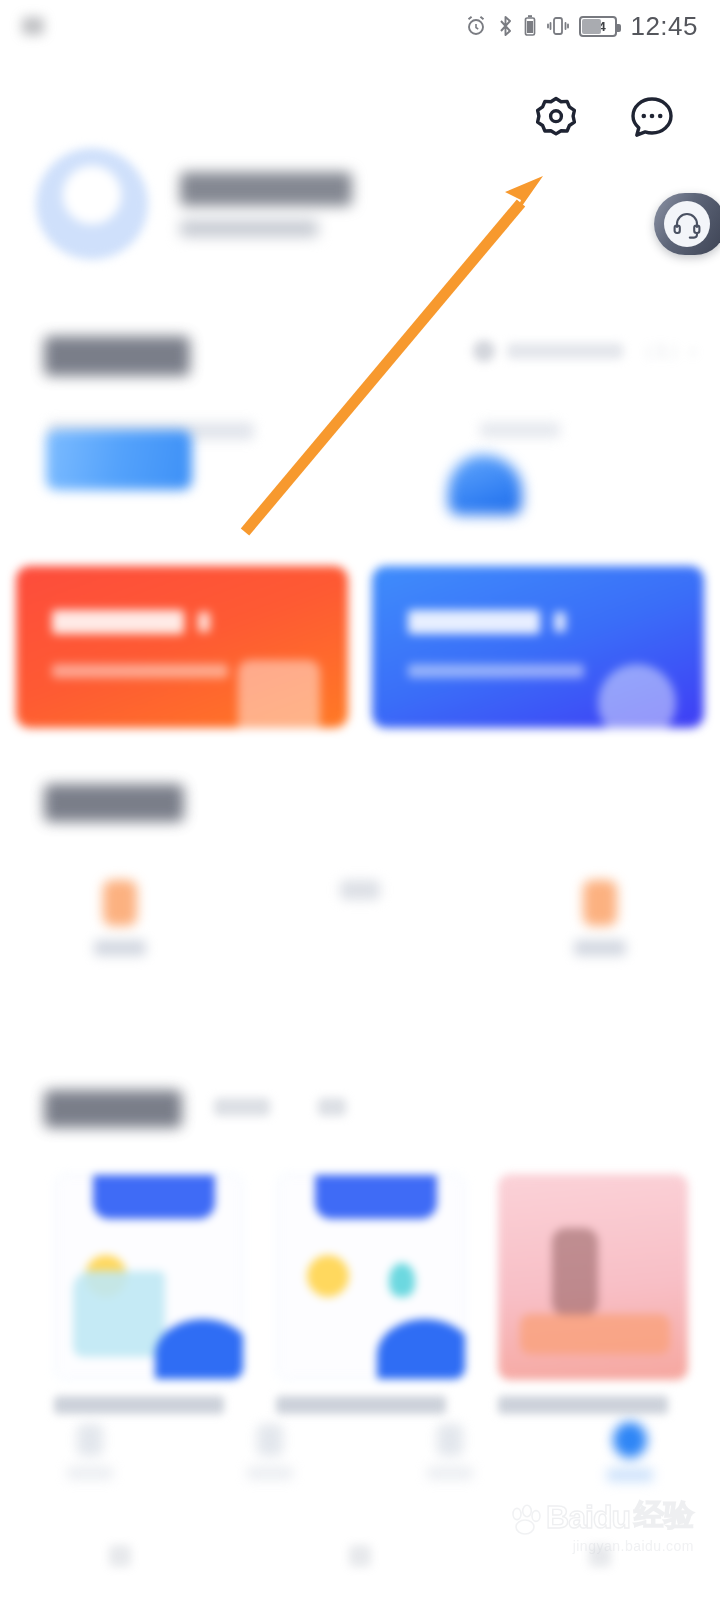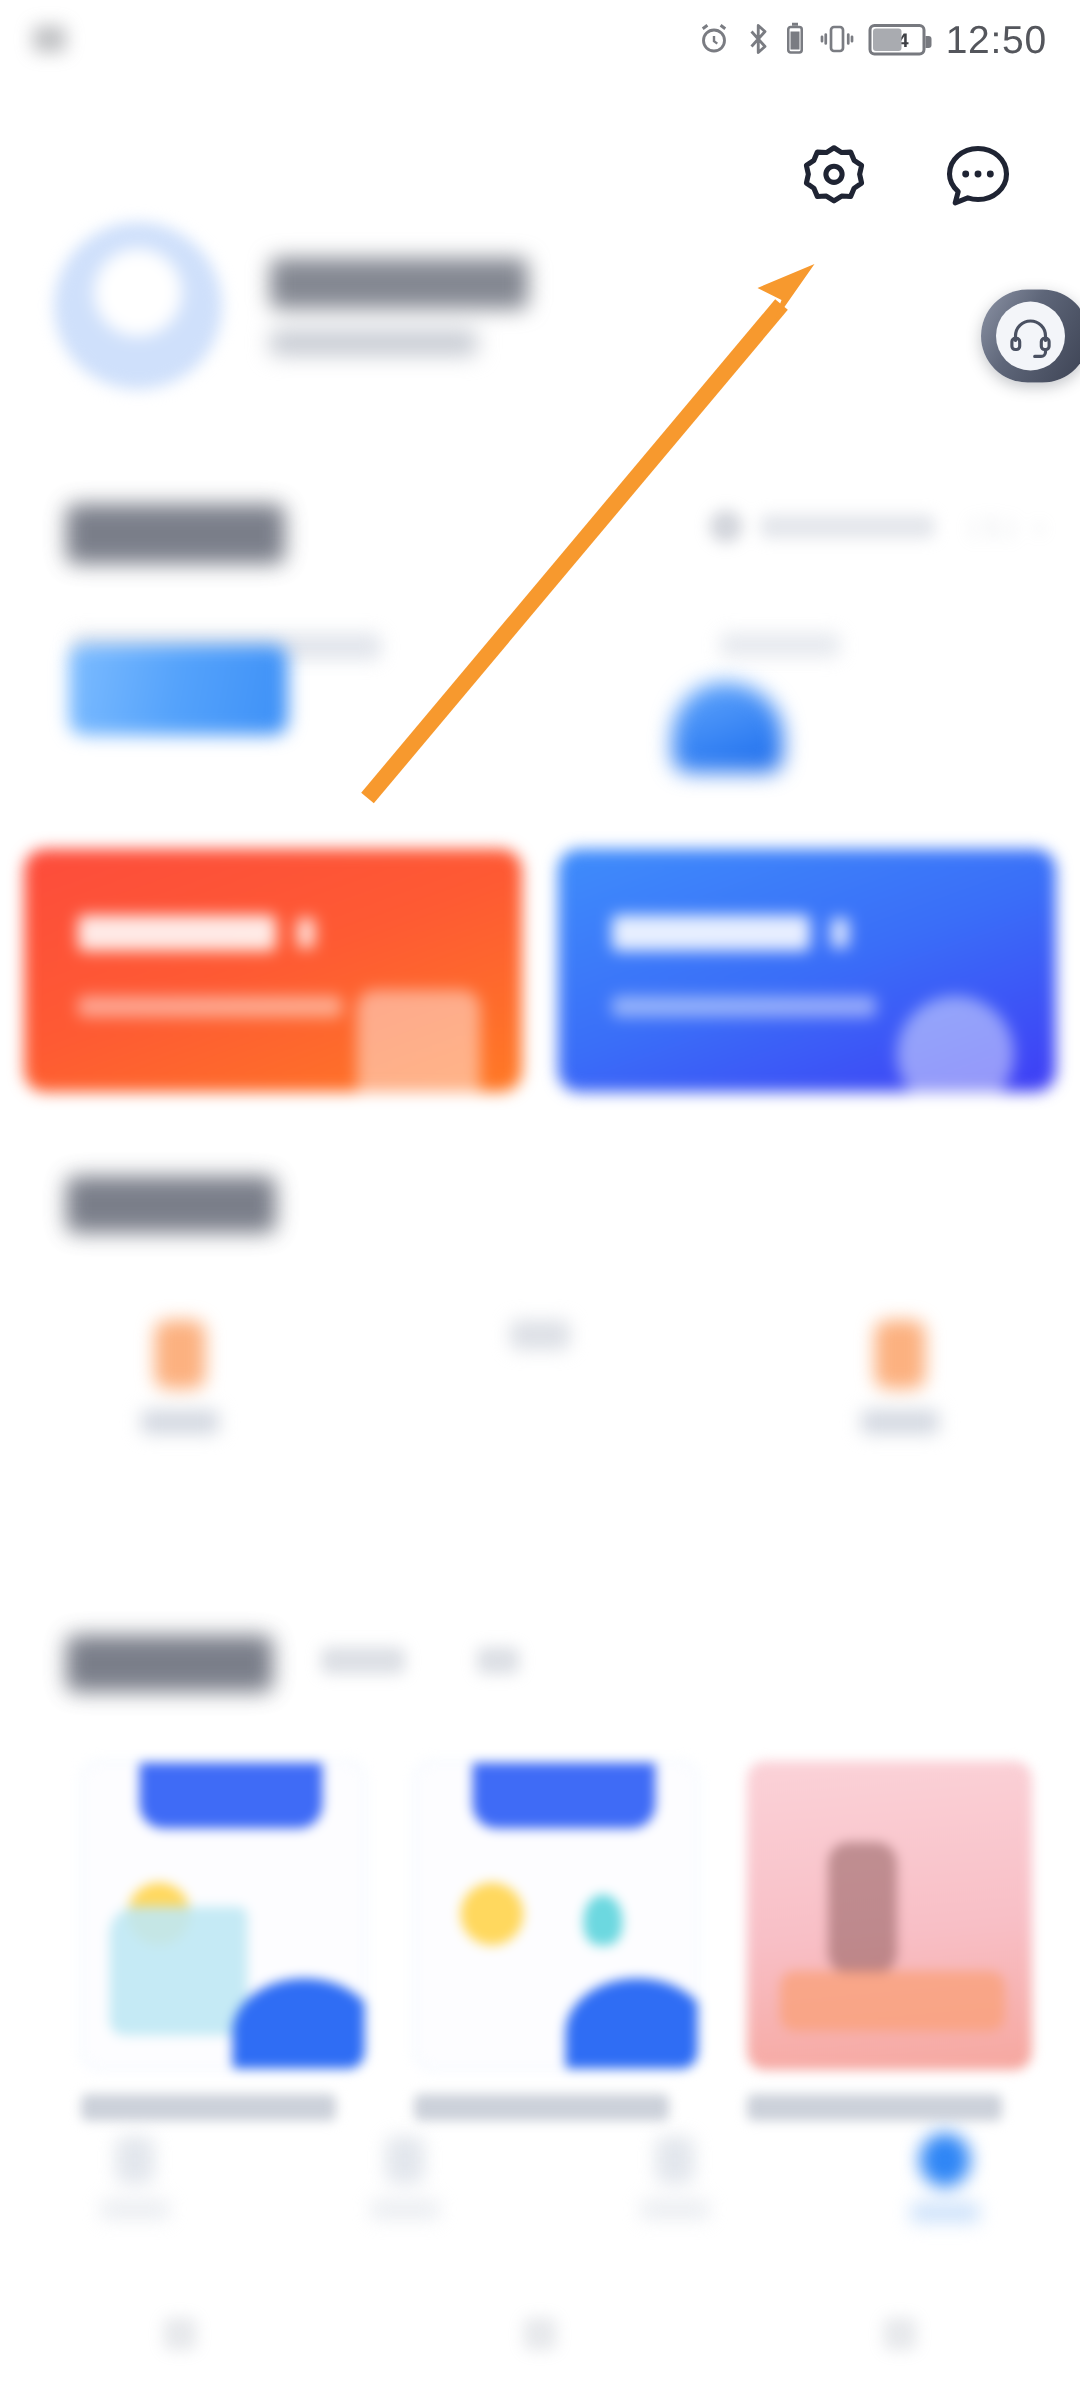--- a/index.html
+++ b/index.html
@@ -302,21 +302,21 @@
 
       <svg class="sb-ico" width="24" height="24" viewBox="0 0 24 24" fill="none" stroke="#7a7c82" stroke-width="1.8">
         <rect x="8" y="4" width="8" height="16" rx="2"></rect>
         <path d="M4.5 9v6M2 10.5v3M19.5 9v6M22 10.5v3" stroke-linecap="round"></path>
       </svg>
 
       <div class="sb-batt">
         <div class="fill"></div>
         <span>54</span>
       </div>
-      <div class="sb-time">12:50</div>
+      <div class="sb-time">12:45</div>
     </div>
   </div>
 
   <div class="topicons">
     <span>
       <svg width="52" height="52" viewBox="0 0 52 52" fill="none" stroke="#1f2433" stroke-width="3.4" stroke-linejoin="round">
         <path d="M26 6.5l5.1 3.2 6-.3 2.3 5.5 5 3.4-1.3 5.9 1.3 5.9-5 3.4-2.3 5.5-6-.3L26 41.9l-5.1-3.2-6 .3-2.3-5.5-5-3.4 1.3-5.9-1.3-5.9 5-3.4 2.3-5.5 6 .3z"></path>
         <circle cx="26" cy="24.2" r="5.4"></circle>
       </svg>
     </span>
@@ -453,14 +453,27 @@
         <path d="M26 25v1.6a3 3 0 0 1-3 3h-4.2"></path>
       </svg>
     </span>
   </div>
 
   <svg class="arrow-layer" viewBox="0 0 720 1600">
     <line x1="245" y1="532" x2="521" y2="203" stroke="#F7992E" stroke-width="11" stroke-linecap="butt"></line>
     <path d="M543 176 L505 192 L521 200 L515 216 Z" fill="#F7992E"></path>
   </svg>
 
+  <div class="watermark">
+    <div class="wm-main">
+      <svg width="34" height="34" viewBox="0 0 34 34">
+        <ellipse cx="9" cy="12" rx="4" ry="5.6" fill="none" stroke="#cfd2d8" stroke-width="1.6"></ellipse>
+        <ellipse cx="19" cy="9" rx="4.3" ry="5.8" fill="none" stroke="#cfd2d8" stroke-width="1.6"></ellipse>
+        <ellipse cx="28" cy="14" rx="4" ry="5.4" fill="none" stroke="#cfd2d8" stroke-width="1.6"></ellipse>
+        <ellipse cx="17" cy="25" rx="9" ry="7" fill="none" stroke="#cfd2d8" stroke-width="1.6"></ellipse>
+      </svg>
+      <span class="wm-text">Baidu</span>
+      <span class="wm-cn">经验</span>
+    </div>
+    <div class="wm-url">jingyan.baidu.com</div>
+  </div>
 
 </div>
 
 </body></html>

